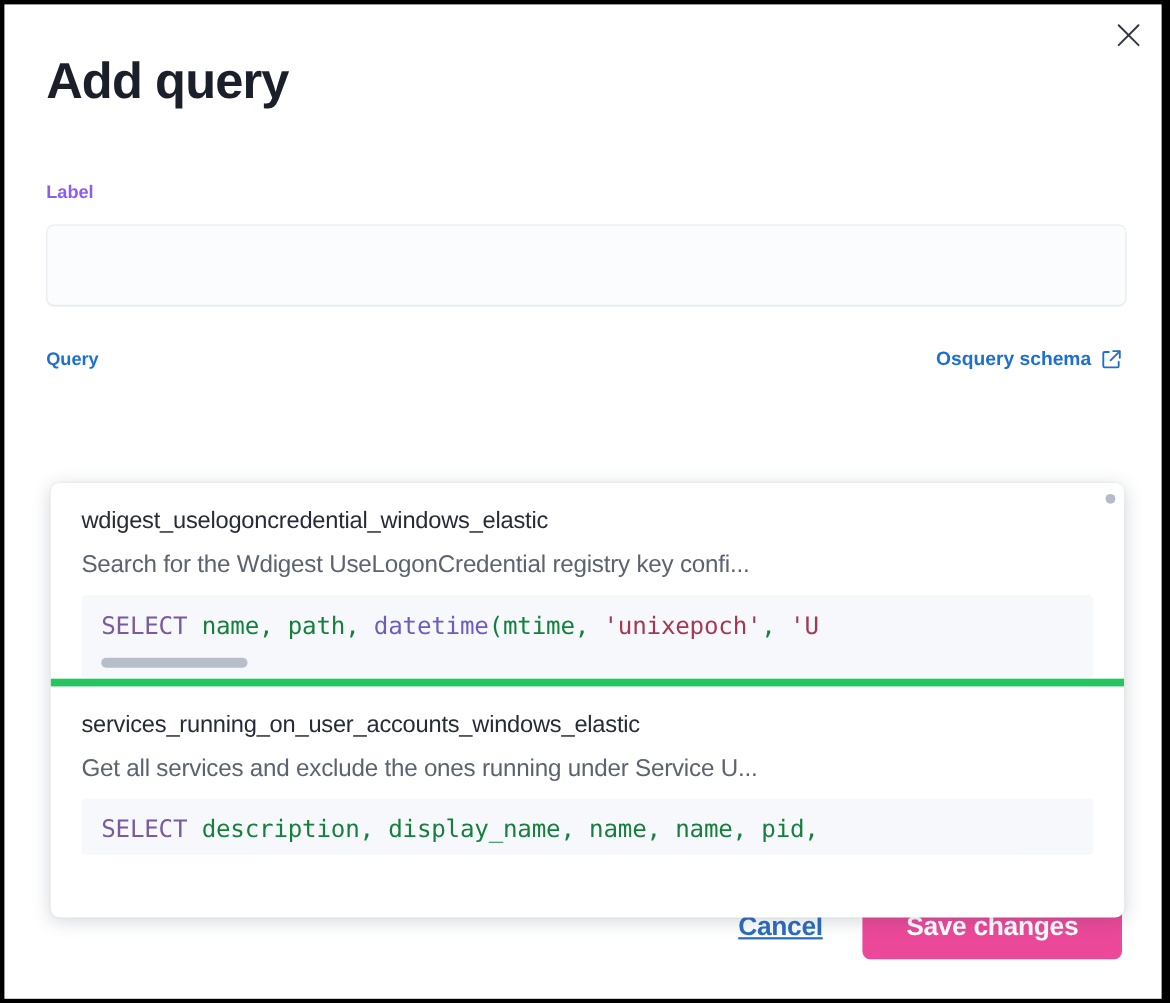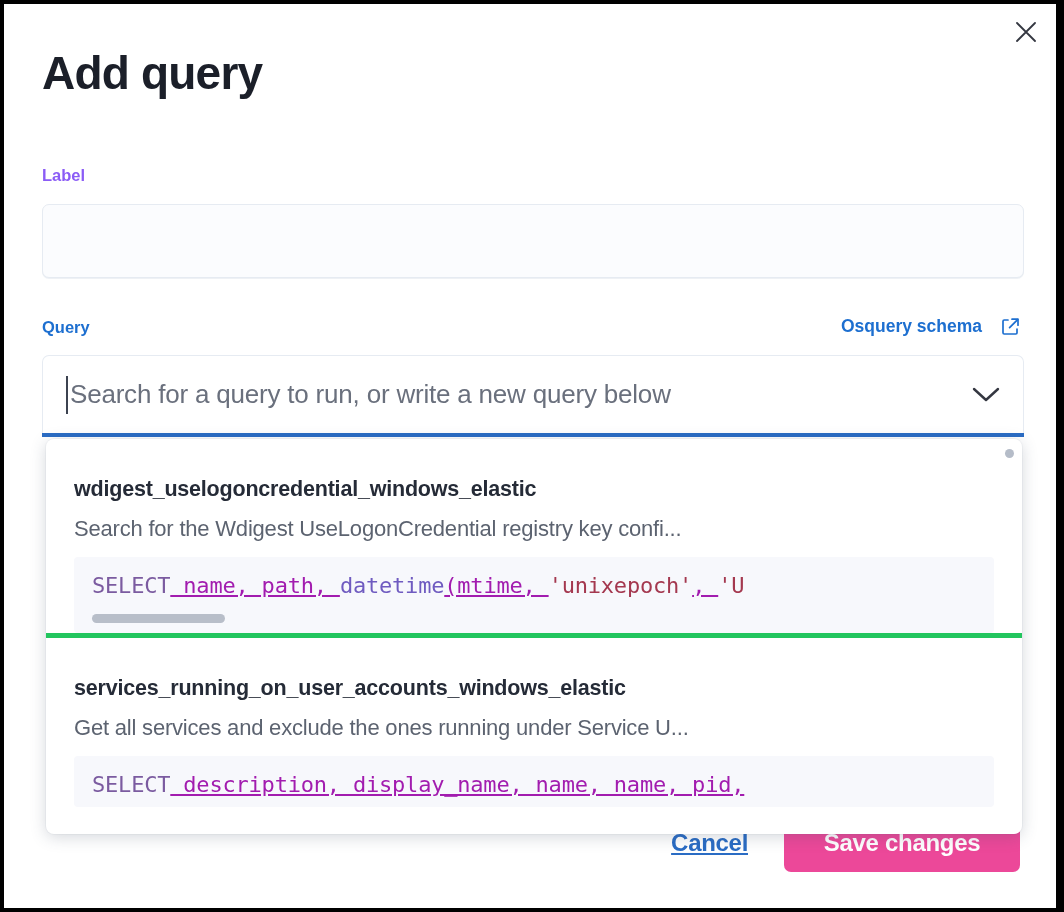--- a/index.html
+++ b/index.html
@@ -73,21 +73,21 @@
     left: 38px; top: 315px;
     font-size: 16.5px;
     font-weight: 700;
     color: #1d6fd0;
     line-height: 1;
   }
 
   #schema-link {
     position: absolute;
     right: 36px; top: 313px;
-    display: flex; align-items: center; gap: 19px;
+    display: flex; align-items: center; gap: 9px;
     color: #1d6fd0;
     font-size: 17.5px;
     font-weight: 700;
     text-decoration: none;
     cursor: pointer;
     line-height: 1;
   }
   #schema-link svg { display: block; }
 
   
@@ -150,30 +150,29 @@
     background: #b5bcc8;
     cursor: pointer;
     z-index: 30;
   }
 
   .option {
     padding: 22px 28px 0 28px;
     position: relative;
     cursor: pointer;
   }
-  .option + .option { border-top: 5px solid #22c55e; }
+  .option + .option { border-top: 7px solid #22c55e; }
 
   .option-title {
     font-size: 21.5px;
-    font-weight: 700;
+    font-weight: 400;
     color: #252b37;
     letter-spacing: -0.2px;
     line-height: 1.15;
     white-space: nowrap;
-    margin-top: 16px;
   }
   .option-desc {
     margin-top: 14px;
     font-size: 22px;
     color: #5c6370;
     letter-spacing: -0.2px;
     line-height: 1.2;
     white-space: nowrap;
     overflow: hidden;
   }
@@ -190,21 +189,21 @@
     font-family: "DejaVu Sans Mono", monospace;
     font-size: 22px;
     letter-spacing: -0.2px;
     color: #2f3440;
     padding: 0 18px;
     white-space: nowrap;
   }
   .kw   { color: #7b5ba0; }
   .fn   { color: #6f5bc0; }
   .str  { color: #a4384f; }
-  .pl   { color: #a21caf; text-decoration: underline; }
+  .pl   { color: #15803d; }
 
   .code-scrollbar {
     margin: 16px 18px 0 18px;
     height: 9px;
     position: relative;
   }
   .code-scrollbar > i {
     display: block;
     height: 9px;
     border-radius: 5px;
@@ -271,29 +270,20 @@
     <span>Osquery schema</span>
     <span>
       <svg width="19" height="19" viewBox="0 0 19 19" fill="none">
         <path d="M7 3H3.2A1.2 1.2 0 0 0 2 4.2V15.8A1.2 1.2 0 0 0 3.2 17H14.8A1.2 1.2 0 0 0 16 15.8V12" stroke="#1d6fd0" stroke-width="1.7" stroke-linecap="round" stroke-linejoin="round"></path>
         <path d="M11 2.2H17V8.2" stroke="#1d6fd0" stroke-width="1.7" stroke-linecap="round" stroke-linejoin="round"></path>
         <path d="M16.6 2.6L8.6 10.6" stroke="#1d6fd0" stroke-width="1.7" stroke-linecap="round"></path>
       </svg>
     </span>
   </a>
 
-  <div id="query-combo">
-    <div id="combo-caret"></div>
-    <div id="combo-placeholder">Search for a query to run, or write a new query below</div>
-    <span id="combo-chevron">
-      <svg width="30" height="18" viewBox="0 0 30 18" fill="none">
-        <path d="M3 3 L15 14 L27 3" stroke="#343741" stroke-width="2.4" stroke-linecap="round" stroke-linejoin="round"></path>
-      </svg>
-    </span>
-  </div>
 
   <div id="dropdown">
     <div id="dropdown-scroll-dot"></div>
     <div id="option-list">
         <div class="option">
           <div class="option-title">wdigest_uselogoncredential_windows_elastic</div>
           <div class="option-desc">Search for the Wdigest UseLogonCredential registry key confi...</div>
           <div class="option-code">
             <div class="code-line"><span class="kw">SELECT</span><span class="pl"> name, path, </span><span class="fn">datetime</span><span class="pl">(mtime, </span><span class="str">'unixepoch'</span><span class="pl">, </span><span class="str">'U</span></div>
             <div class="code-scrollbar">

